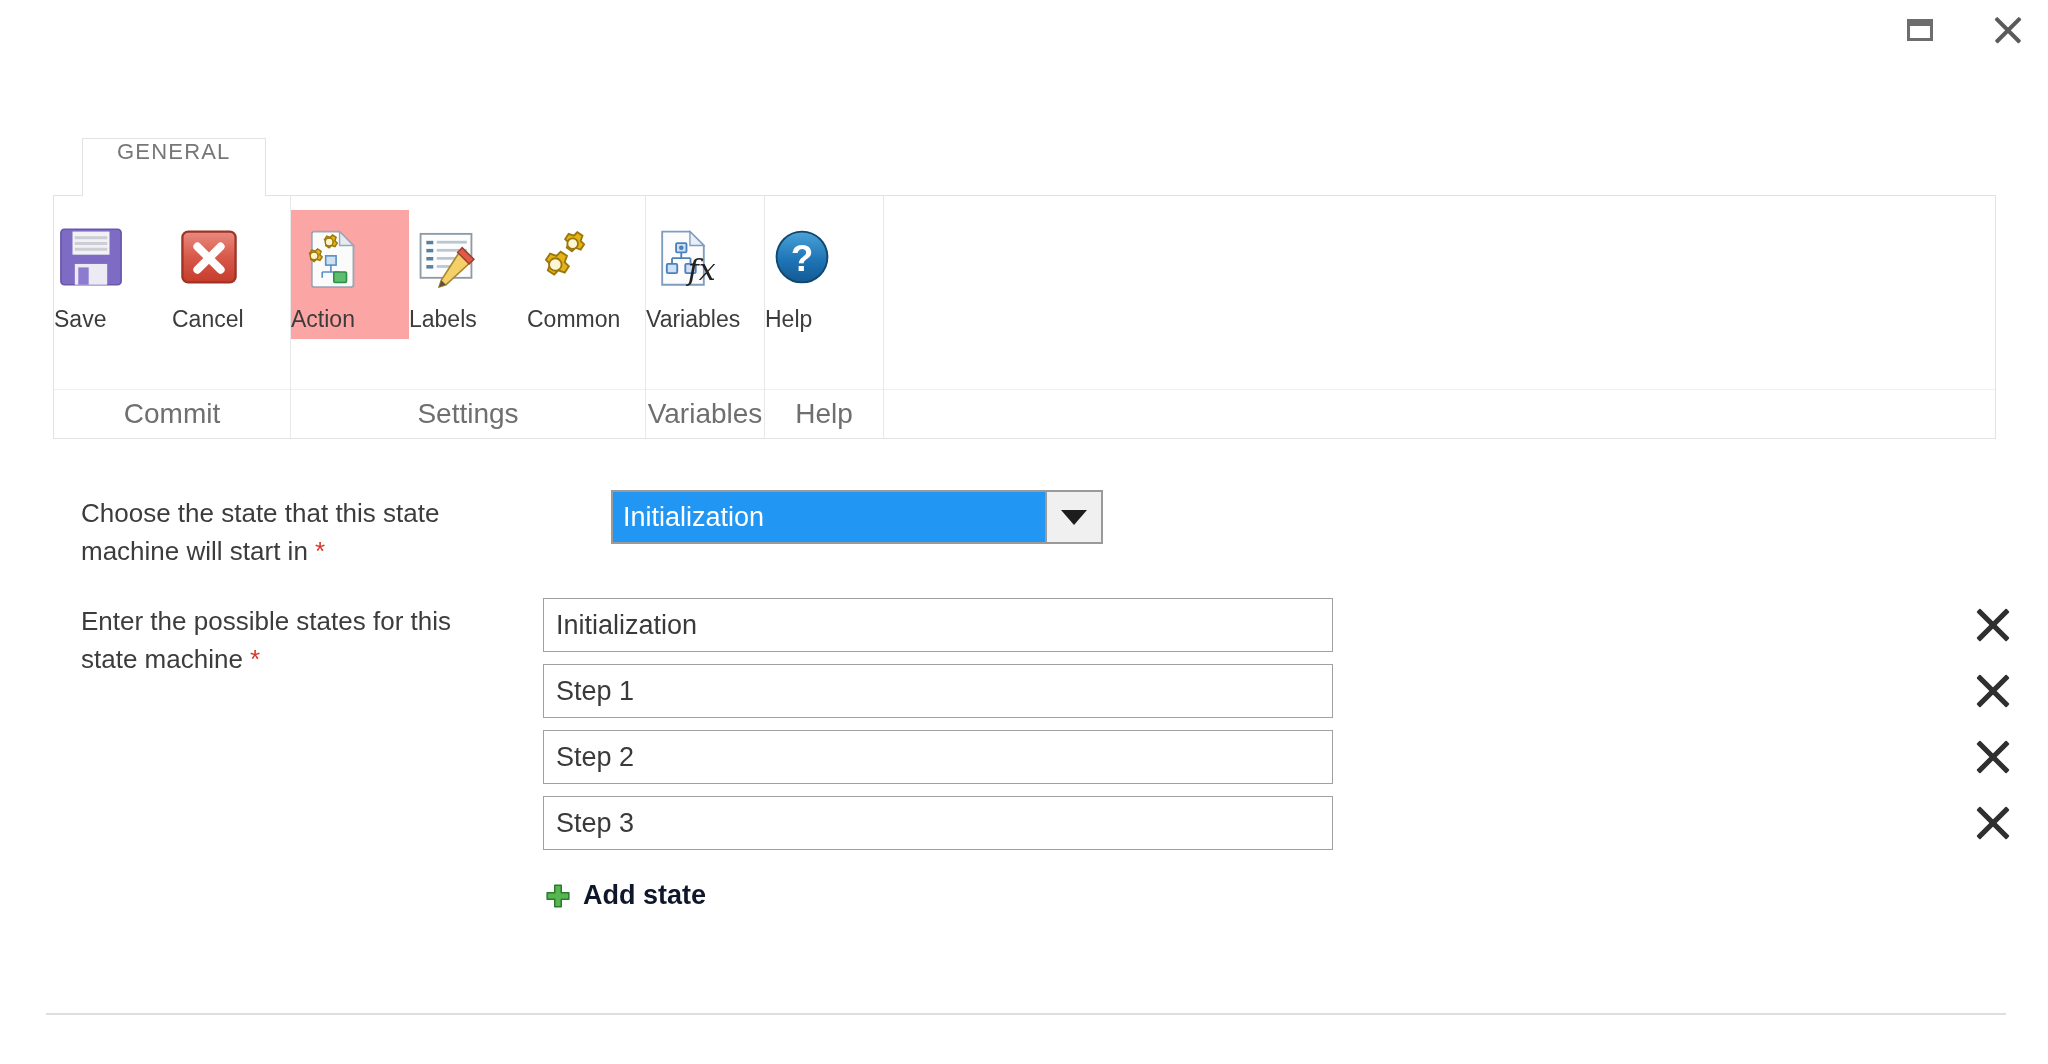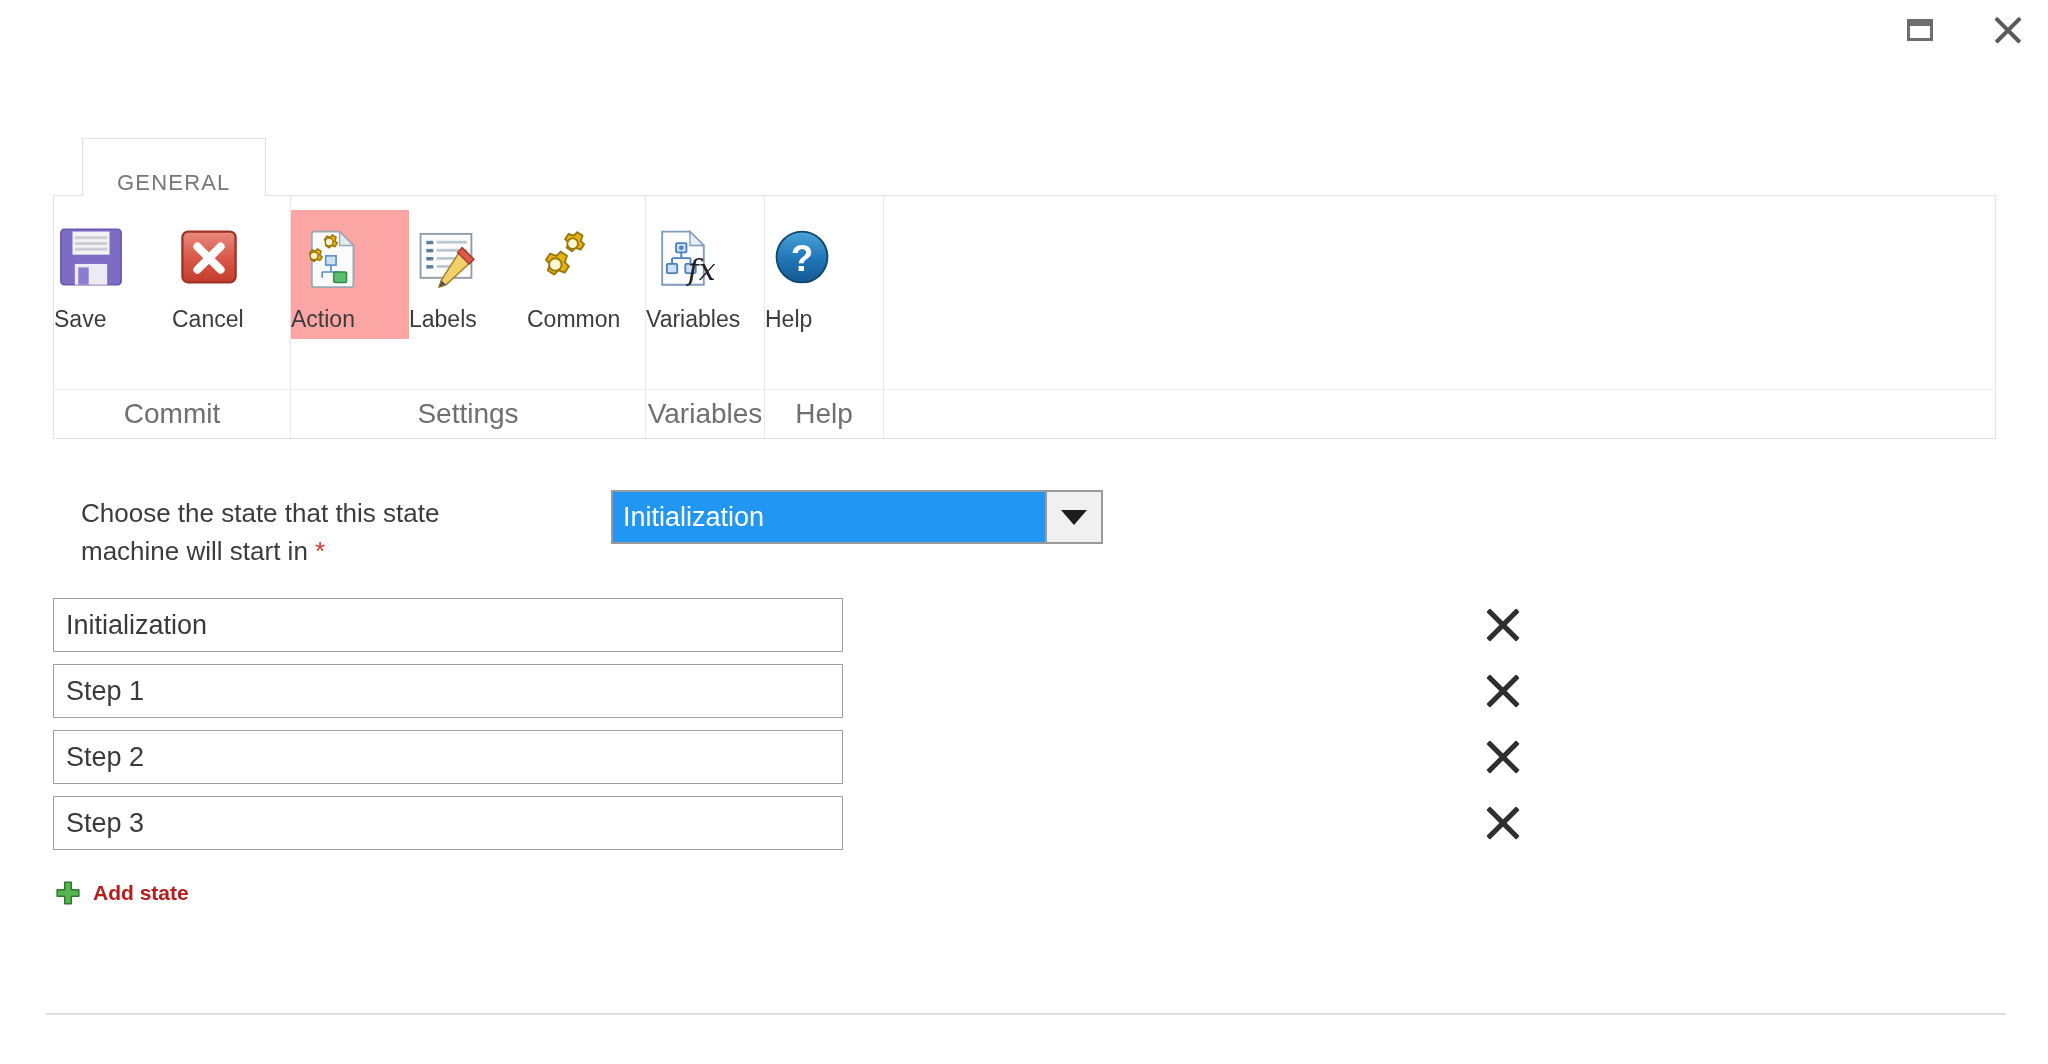--- a/index.html
+++ b/index.html
@@ -92,21 +92,21 @@
   }
   .ribbon-tab {
     margin-left: 29px;
     height: 58px;
     min-width: 143px;
     box-sizing: border-box;
     border: 1px solid #e2e2e2;
     border-bottom: none;
     background: #ffffff;
     display: flex;
-    align-items: flex-end;
+    align-items: flex-start;
     justify-content: center;
     font-size: 22px;
     color: #777777;
     letter-spacing: 1.2px;
     padding: 0 34px;
     cursor: pointer;
     position: relative;
     z-index: 3;
   }
   .ribbon-body {
@@ -267,22 +267,22 @@
   .add-link-row {
     display: flex;
     align-items: center;
     margin-top: 18px;
     margin-left: 2px;
     cursor: pointer;
     width: max-content;
   }
   .plus-ico { width: 26px; height: 26px; margin-right: 12px; display:block; }
   .add-link-text {
-    font-size: 21px;
-    color: #b91c1c;
+    font-size: 27px;
+    color: #0f172a;
     font-weight: 600;
   }
 
   .bottom-divider {
     position: absolute;
     left: 46px;
     right: 42px;
     top: 1013px;
     height: 2px;
     background: #dedede;
@@ -490,20 +490,25 @@
       <div class="select-value">Initialization</div>
       <div class="select-arrow">
         <span class="chev"></span>
       </div>
     </div>
   </div>
 
   <div class="spacer-28"></div>
 
   <div class="form-row">
+    <div class="form-label">
+      <span>Enter the possible states for this</span><br>
+      <span>state machine</span>
+      <span class="req">*</span>
+    </div>
 
     <div class="states-list">
 
       <div class="state-row">
         <input class="state-input" type="text" value="Initialization" style="">
         <span class="remove-x"></span>
       </div>
 
       <div class="state-row">
         <input class="state-input" type="text" value="Step 1" style="">

